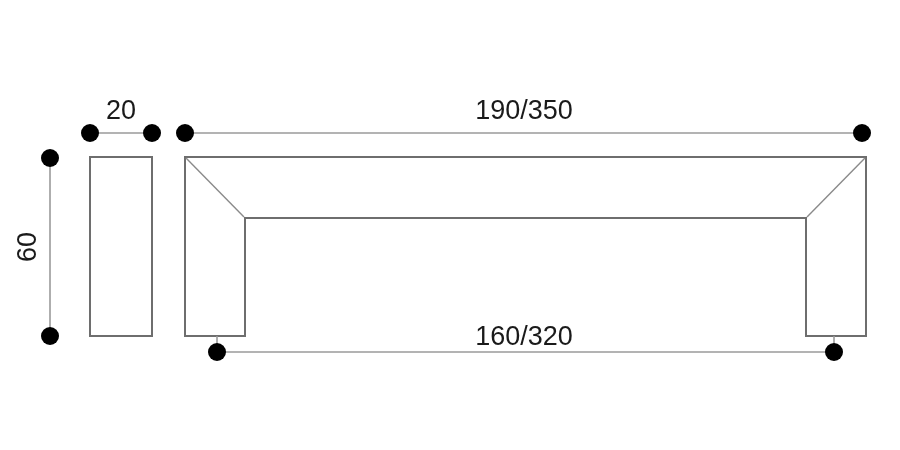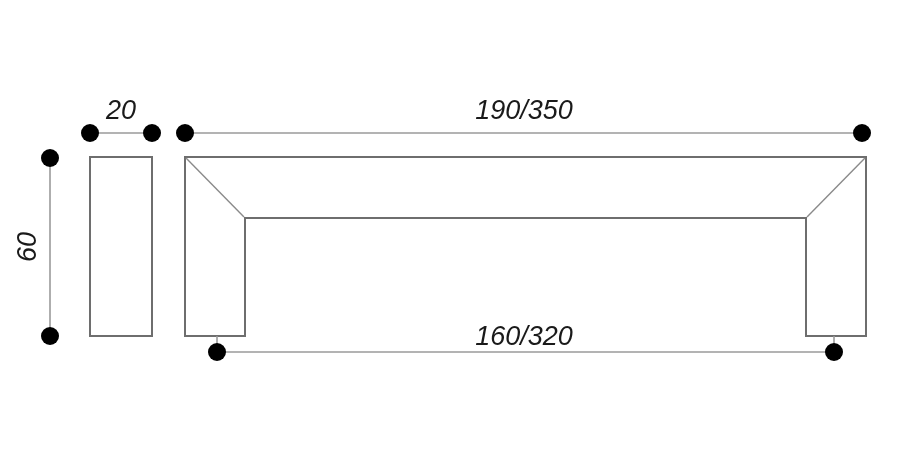--- a/index.html
+++ b/index.html
@@ -10,21 +10,20 @@
   }
   body {
     font-family: "Liberation Sans", sans-serif;
   }
   #canvas {
     position: relative;
     width: 900px;
     height: 384px;
     background: #ffffff;
     overflow: hidden;
-    font-style: italic;
   }
   #canvas svg {
     position: absolute;
     top: 0;
     left: 0;
     display: block;
   }
   .dim-text {
     font-family: "Liberation Sans", sans-serif;
     font-size: 27px;

